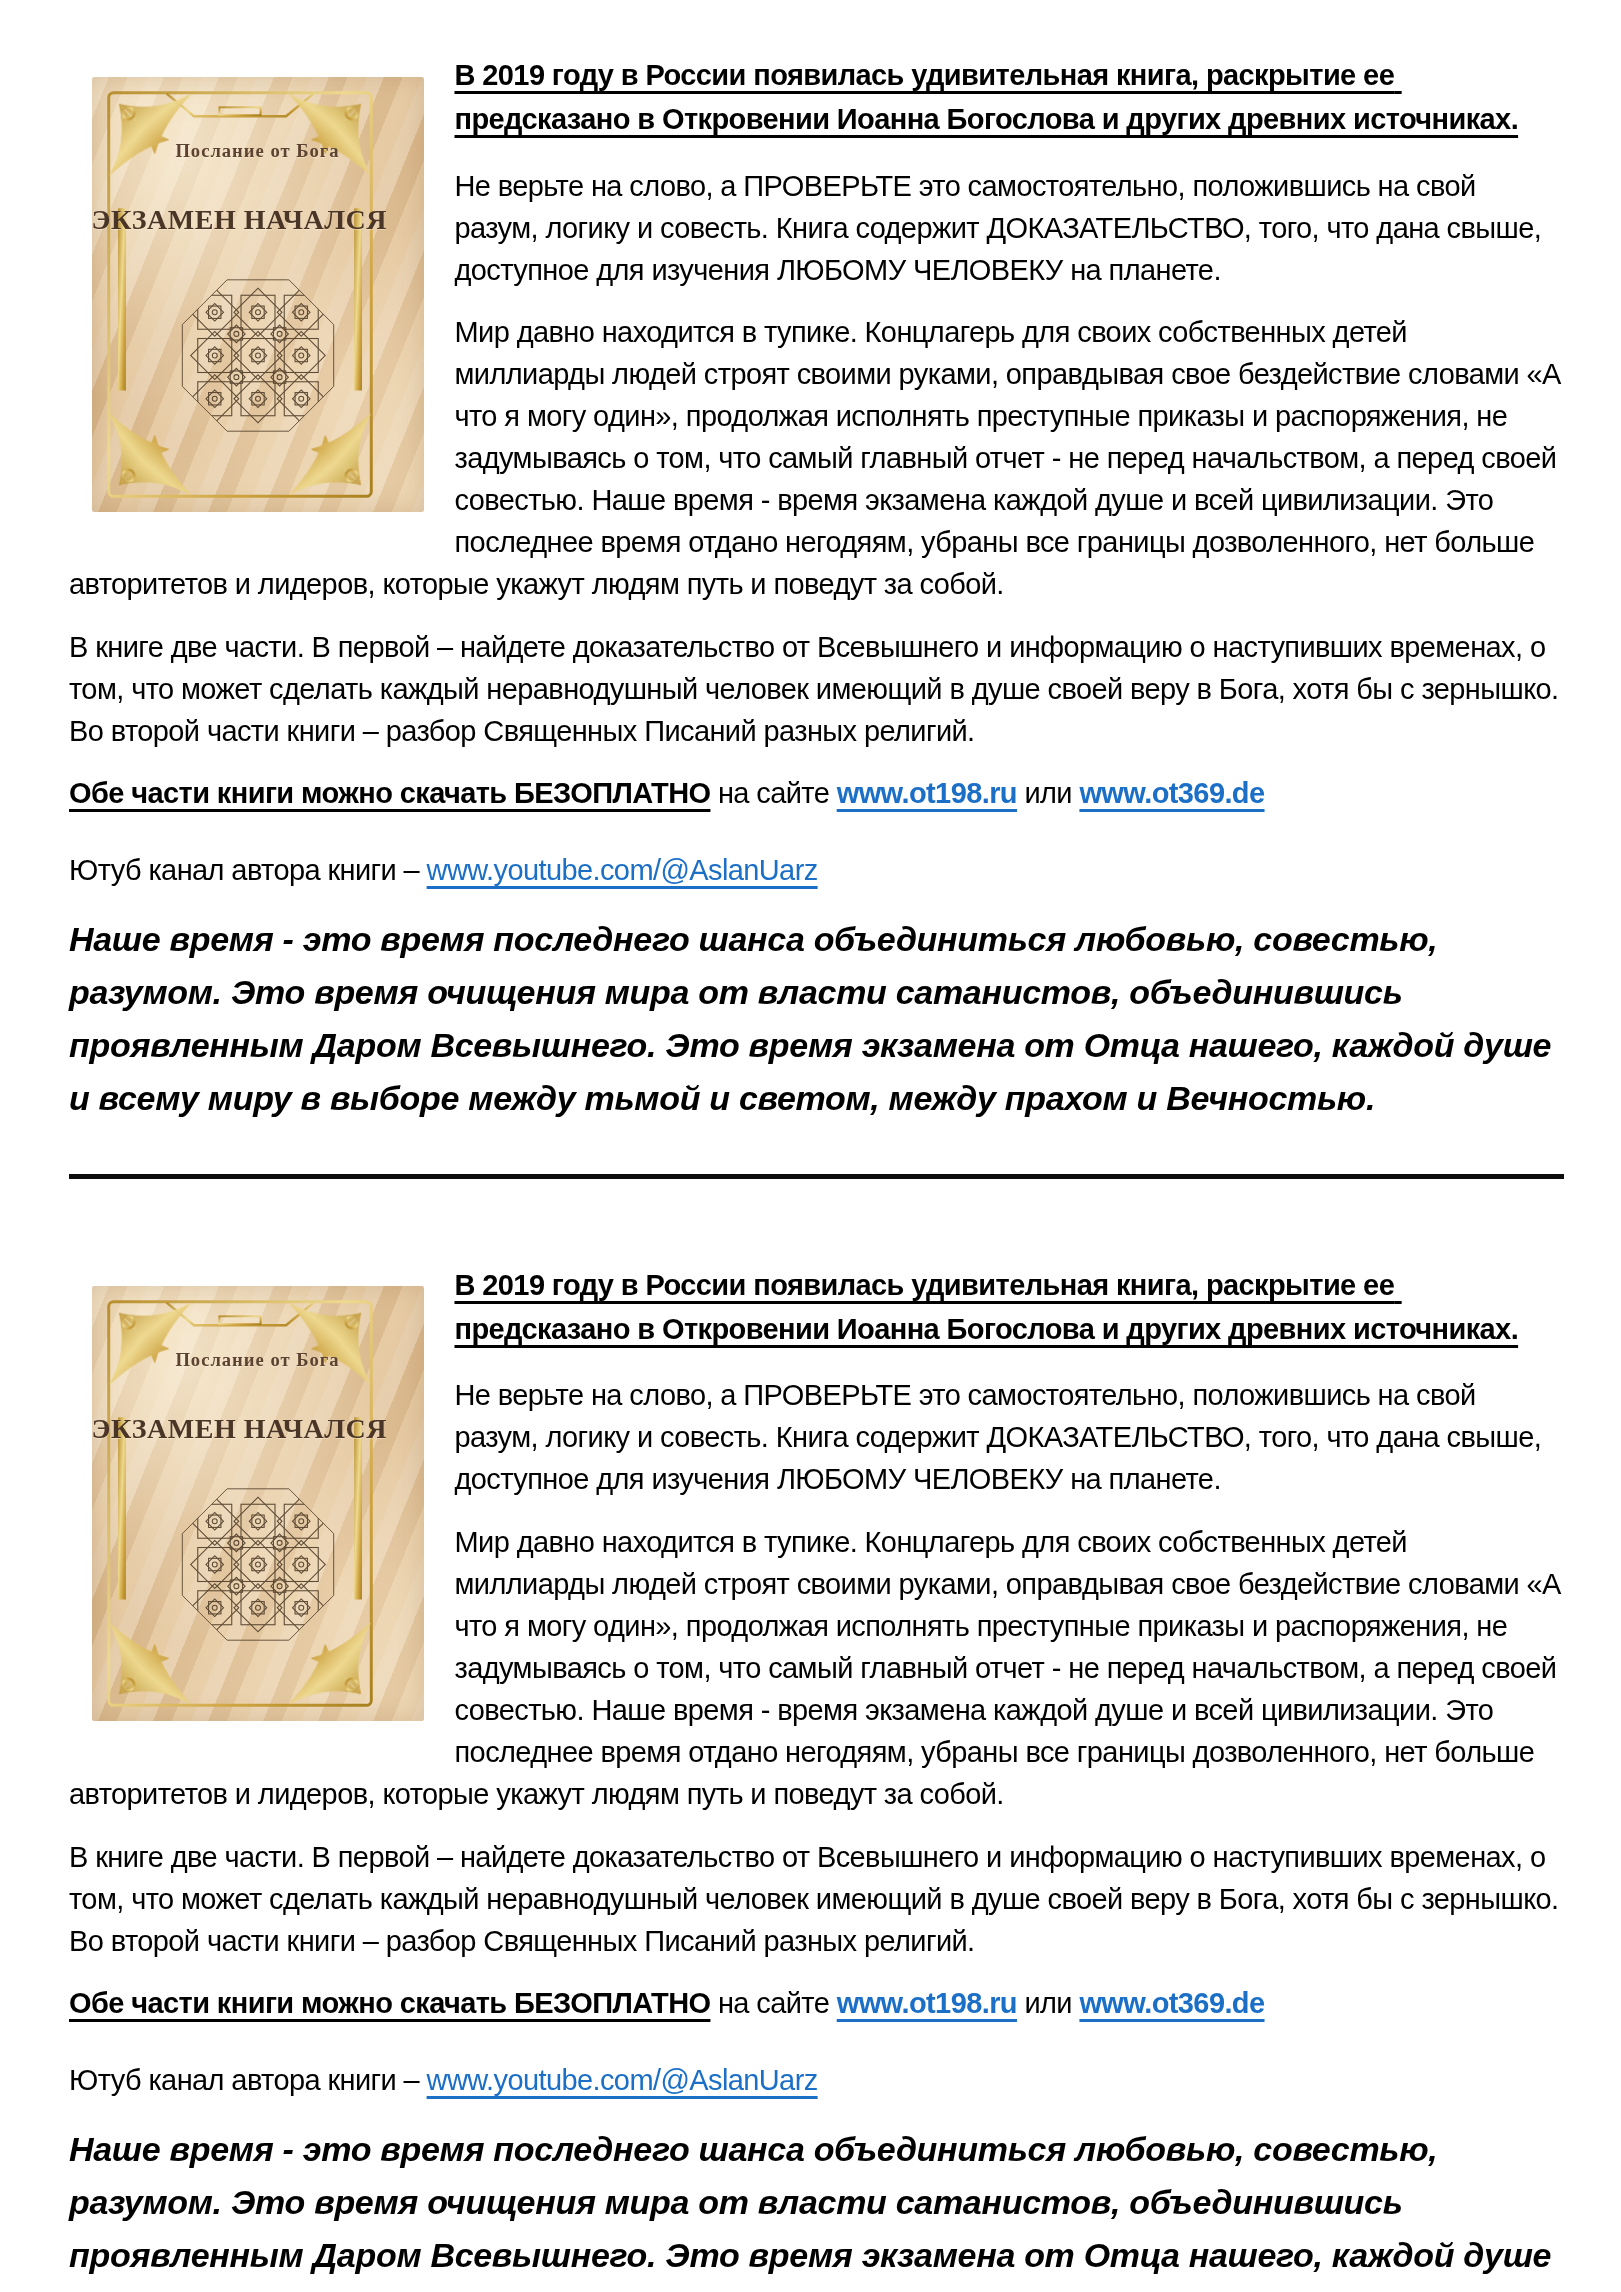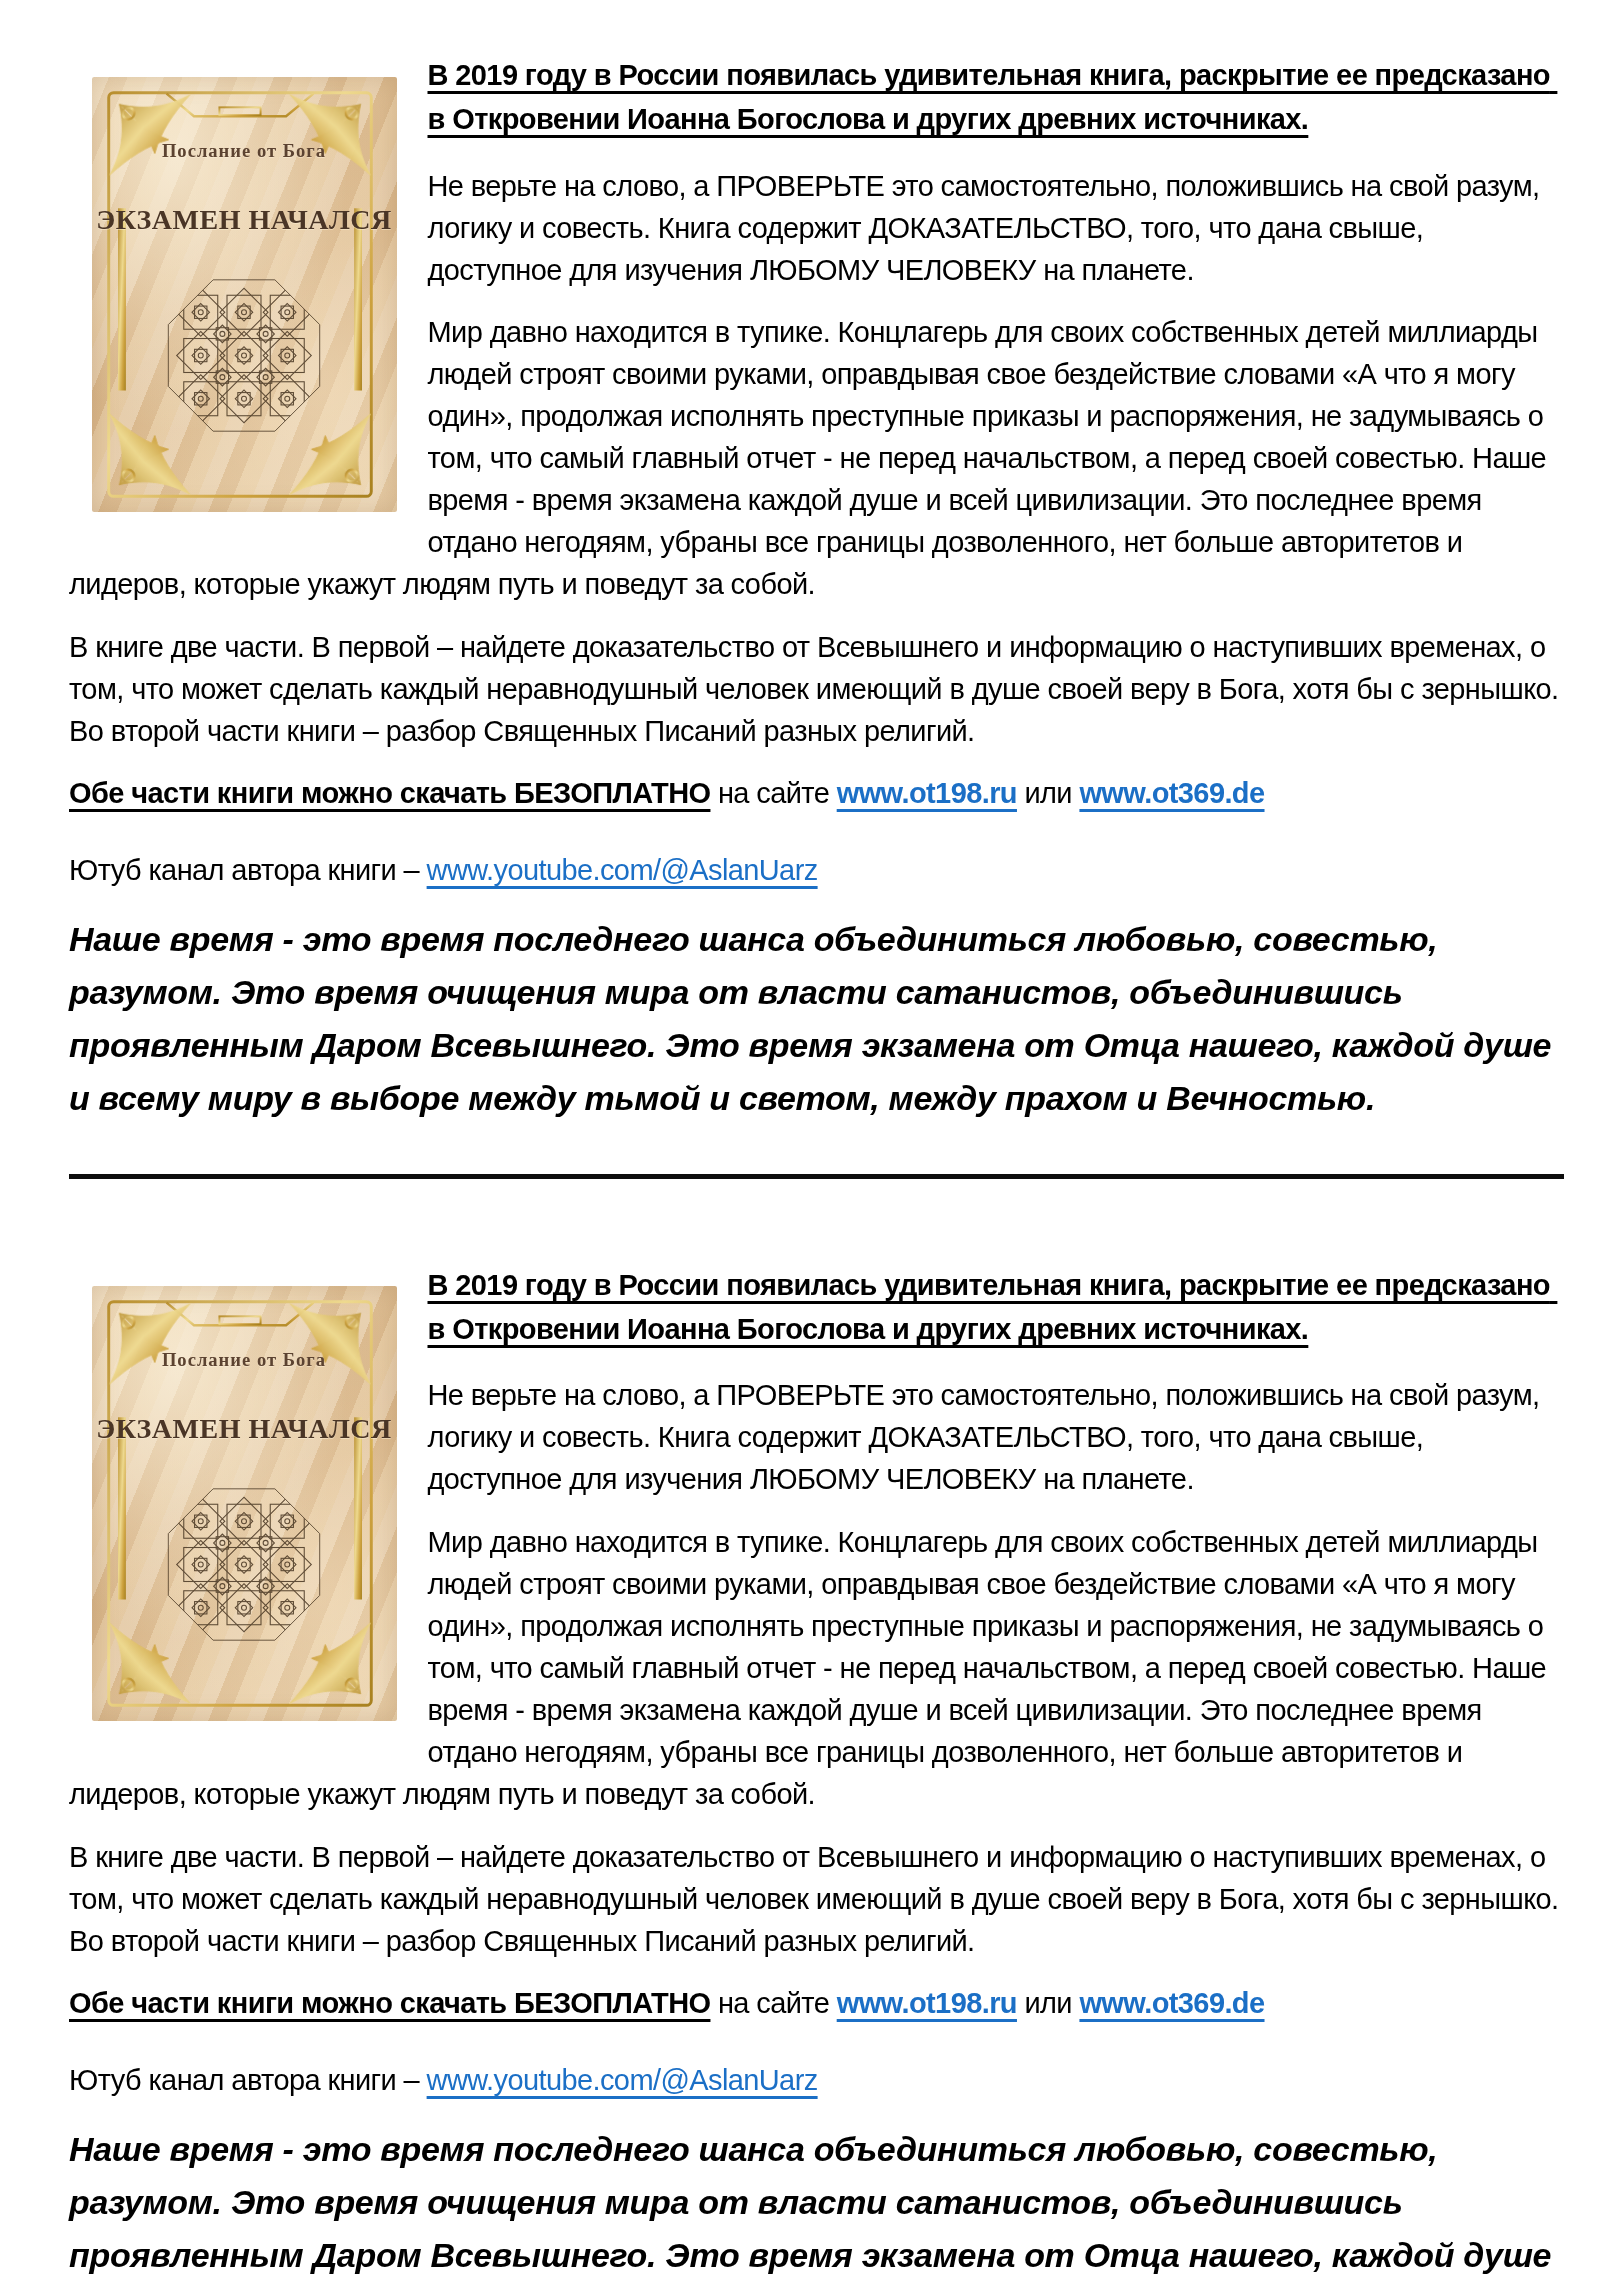--- a/index.html
+++ b/index.html
@@ -18,21 +18,21 @@
   }
   #page{
     width:100%;height:100%;
     padding:53px 57px 0 69px;
   }
   .flyer-section{display:flow-root;}
 
   
   .cover{
     float:left;position:relative;
-    width:305px;height:435px;
+    width:332px;height:435px;
     margin:23.5px 31px 11.8px 22.5px;
     border-radius:2px;
     background:
       radial-gradient(ellipse at 28% 18%, rgba(255,248,230,.60), rgba(255,248,230,0) 55%),
       radial-gradient(ellipse at 75% 70%, rgba(255,240,214,.35), rgba(255,240,214,0) 60%),
       repeating-linear-gradient(112deg,
         rgba(255,255,255,.22) 0 15.7px,
         rgba(186,143,94,.16) 15.7px 33px,
         rgba(244,228,198,.25) 33px 51px),
       linear-gradient(158deg,#e9cfa8 0%,#dcba8e 48%,#e7cda6 100%);
@@ -42,21 +42,20 @@
   .cover .frame{left:0;top:0;width:296px;height:435px;}
   .cover-toplabel{
     position:absolute;top:63px;left:0;width:100%;
     text-align:center;
     font-family:"Liberation Serif","DejaVu Serif",serif;
     font-size:18.6px;font-weight:600;letter-spacing:1px;color:#5c4331;
     text-shadow:0 1px 0 rgba(255,244,220,.5);
   }
   .cover-title{
     position:absolute;top:127px;left:0;width:100%;
-    text-align:center;
     font-family:"Liberation Serif","DejaVu Serif",serif;
     font-size:28px;font-weight:700;letter-spacing:0.5px;color:#4a3526;
     text-shadow:0 1px 0 rgba(255,244,220,.45);
   }
   .cover .ornament{
     left:50%;top:192px;transform:translateX(-50%);
     width:173px;height:173px;opacity:.88;
   }
 
   

